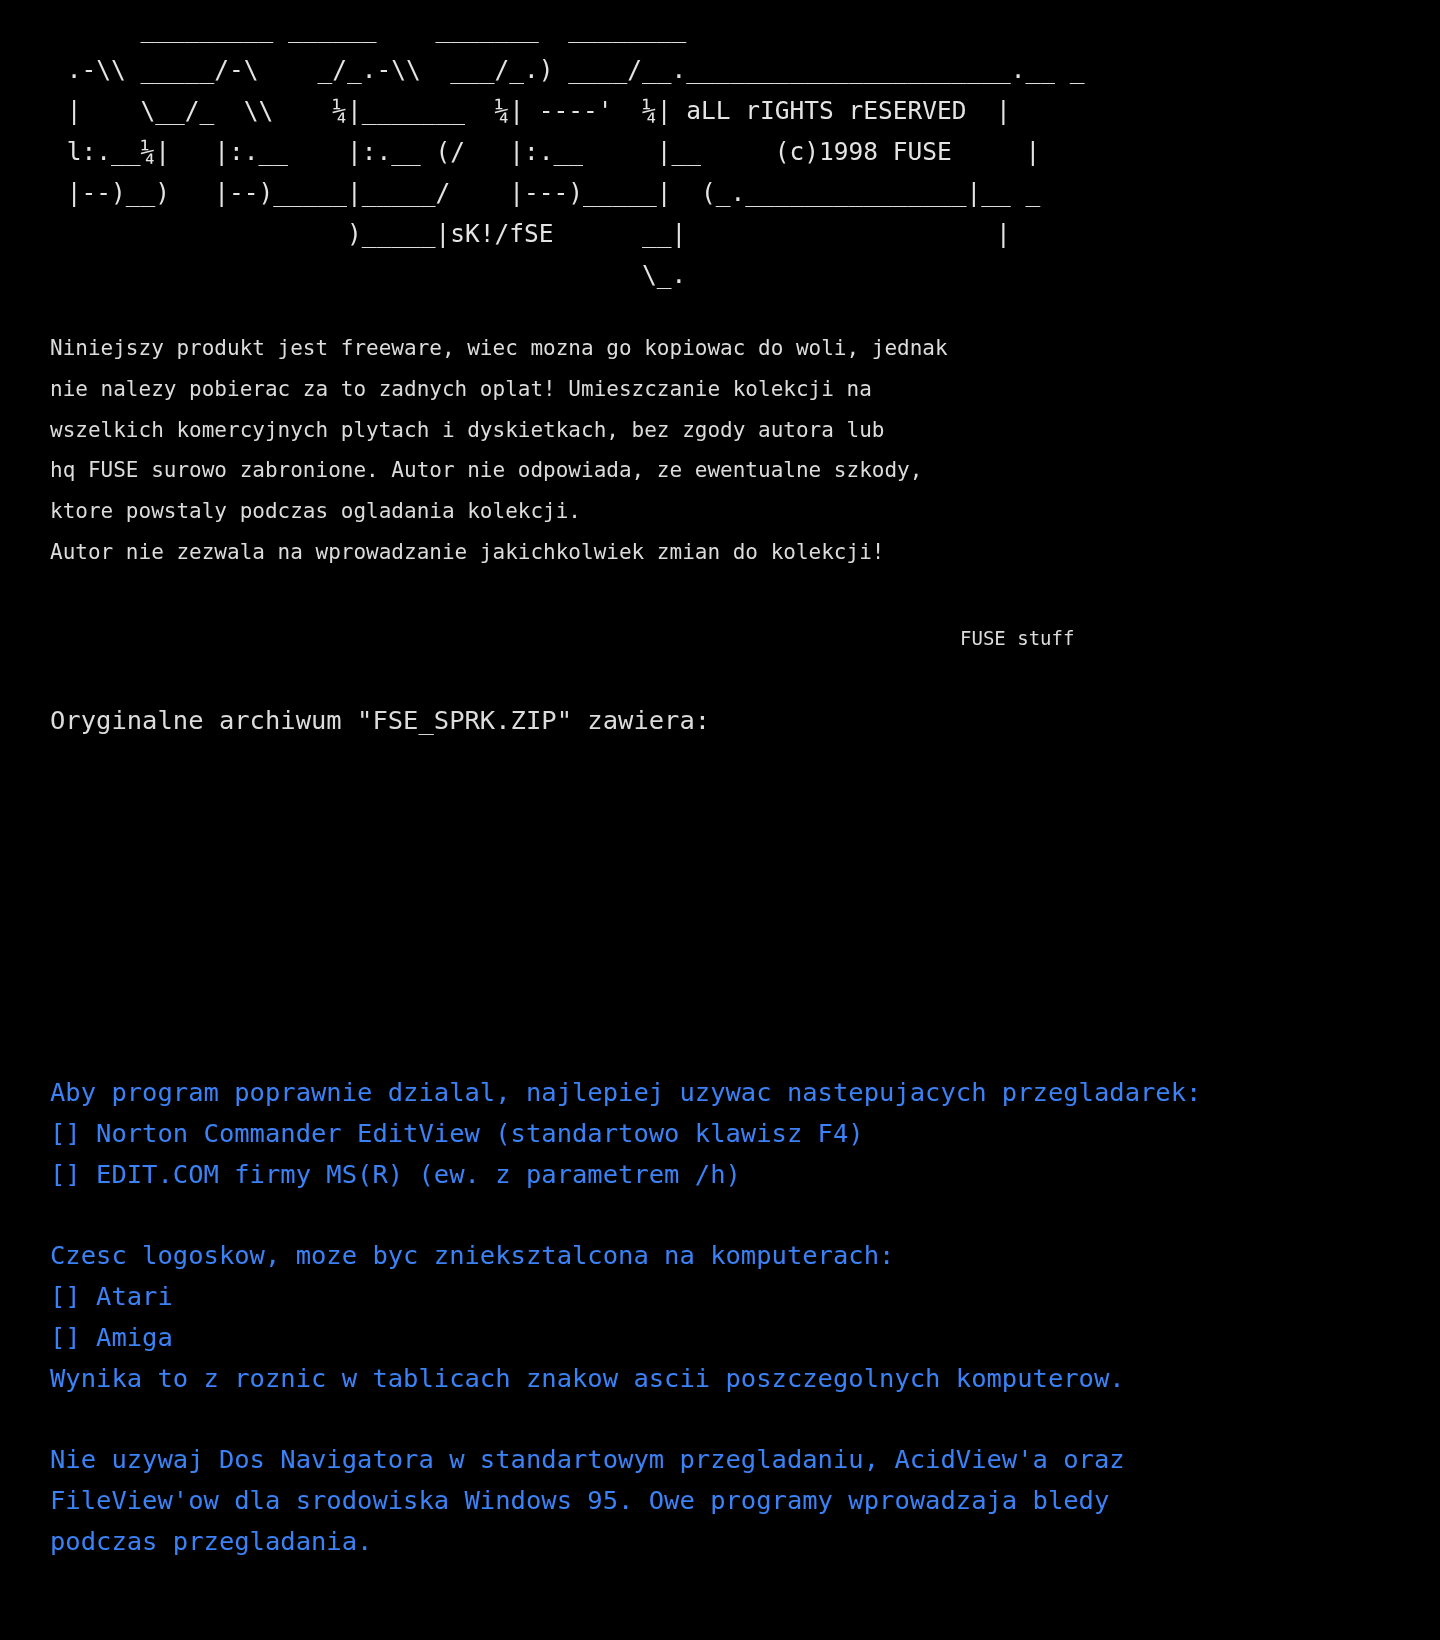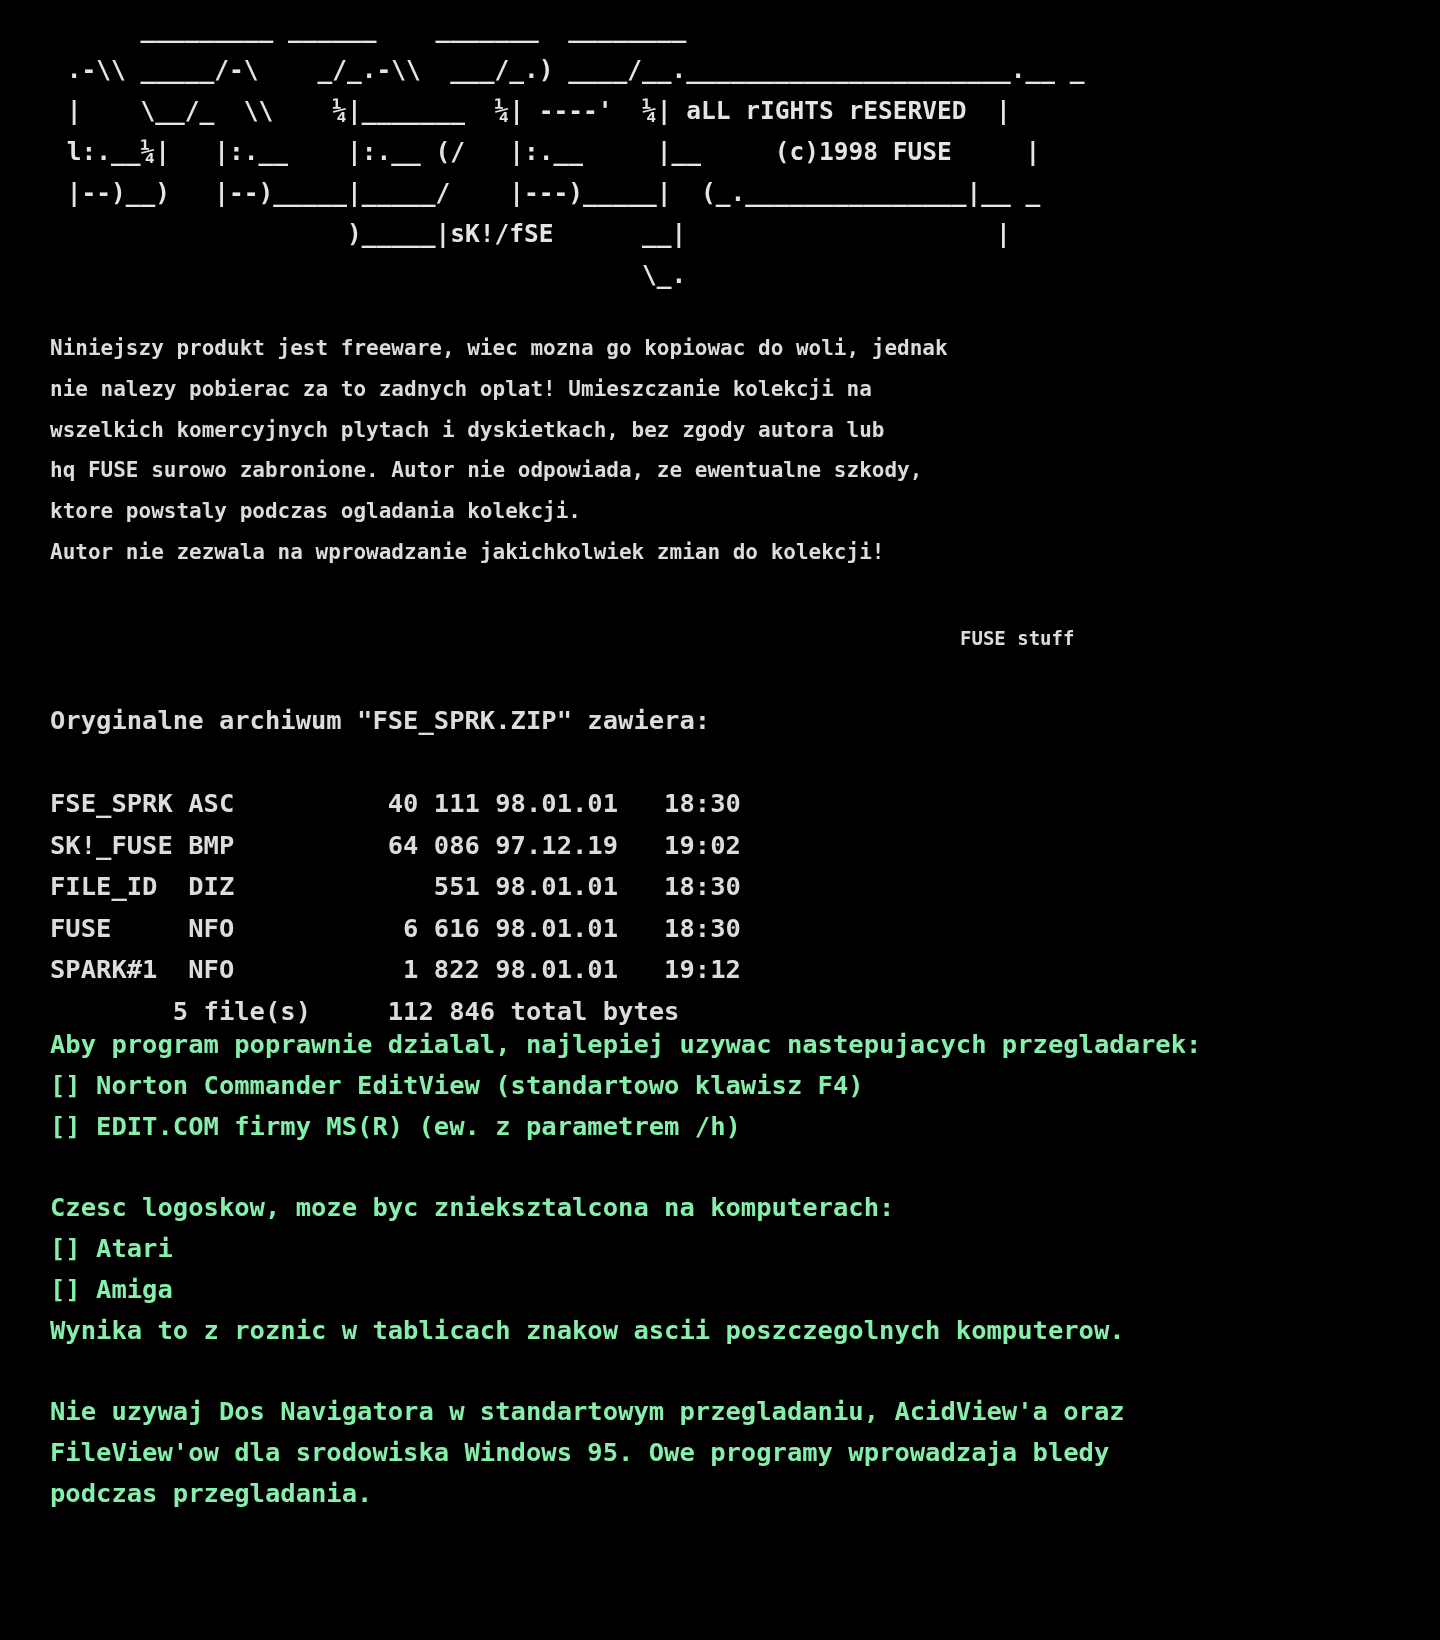--- a/index.html
+++ b/index.html
@@ -19,21 +19,20 @@
     height: 1640px;
     position: relative;
     background: #000000;
   }
   pre {
     margin: 0;
     padding: 0;
     font-family: "DejaVu Sans Mono", monospace;
     white-space: pre;
     color: #dcdcdc;
-    font-weight: bold;
   }
   .logo {
     position: absolute;
     left: 52px;
     top: 8px;
     font-size: 24.5px;
     line-height: 41px;
     letter-spacing: 0px;
     color: #e4e4e4;
   }
@@ -65,24 +64,24 @@
     position: absolute;
     left: 50px;
     top: 783px;
     font-size: 25.5px;
     line-height: 41.5px;
     color: #dcdcdc;
   }
   .notes {
     position: absolute;
     left: 50px;
-    top: 1024px;
+    top: 1072px;
     font-size: 25.5px;
     line-height: 40.8px;
-    color: #86efac;
+    color: #3b82f6;
   }
 </style>
 </head>
 <body>
 
 <div class="page">
 
   <pre class="logo">      _________ ______    _______  ________
  .-\\ _____/-\    _/_.-\\  ___/_.) ____/__.______________________.__ _
  |    \__/_  \\    ¼|_______  ¼| ----'  ¼| aLL rIGHTS rESERVED  |
@@ -95,26 +94,20 @@
 nie nalezy pobierac za to zadnych oplat! Umieszczanie kolekcji na
 wszelkich komercyjnych plytach i dyskietkach, bez zgody autora lub
 hq FUSE surowo zabronione. Autor nie odpowiada, ze ewentualne szkody,
 ktore powstaly podczas ogladania kolekcji.
 Autor nie zezwala na wprowadzanie jakichkolwiek zmian do kolekcji!</pre>
 
   <pre class="fuse-stuff">FUSE stuff</pre>
 
   <pre class="archive-head">Oryginalne archiwum "FSE_SPRK.ZIP" zawiera:</pre>
 
-  <pre class="filelist">FSE_SPRK ASC          40 111 98.01.01   18:30
-SK!_FUSE BMP          64 086 97.12.19   19:02
-FILE_ID  DIZ             551 98.01.01   18:30
-FUSE     NFO           6 616 98.01.01   18:30
-SPARK#1  NFO           1 822 98.01.01   19:12
-        5 file(s)     112 846 total bytes</pre>
 
   <pre class="notes">Aby program poprawnie dzialal, najlepiej uzywac nastepujacych przegladarek:
 [] Norton Commander EditView (standartowo klawisz F4)
 [] EDIT.COM firmy MS(R) (ew. z parametrem /h)
 
 Czesc logoskow, moze byc znieksztalcona na komputerach:
 [] Atari
 [] Amiga
 Wynika to z roznic w tablicach znakow ascii poszczegolnych komputerow.
 

